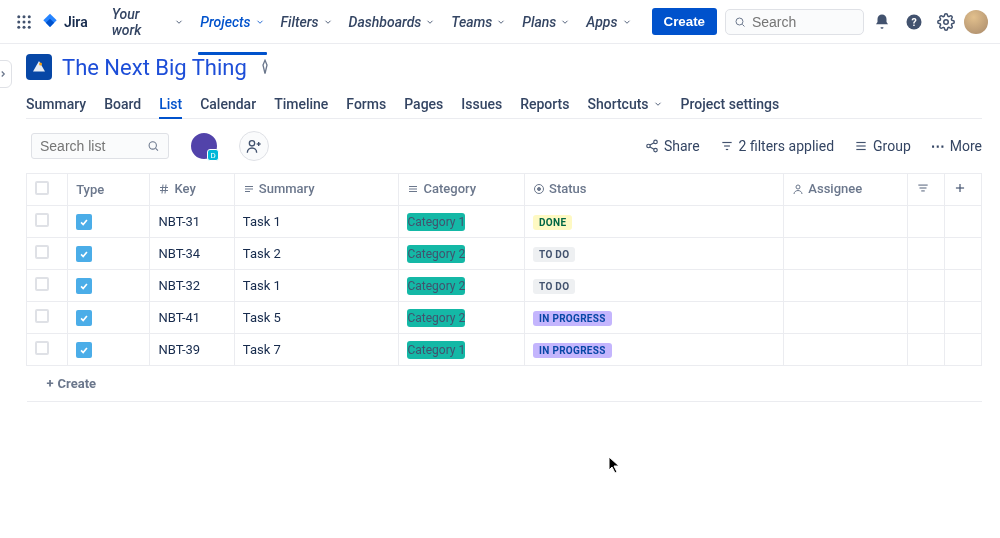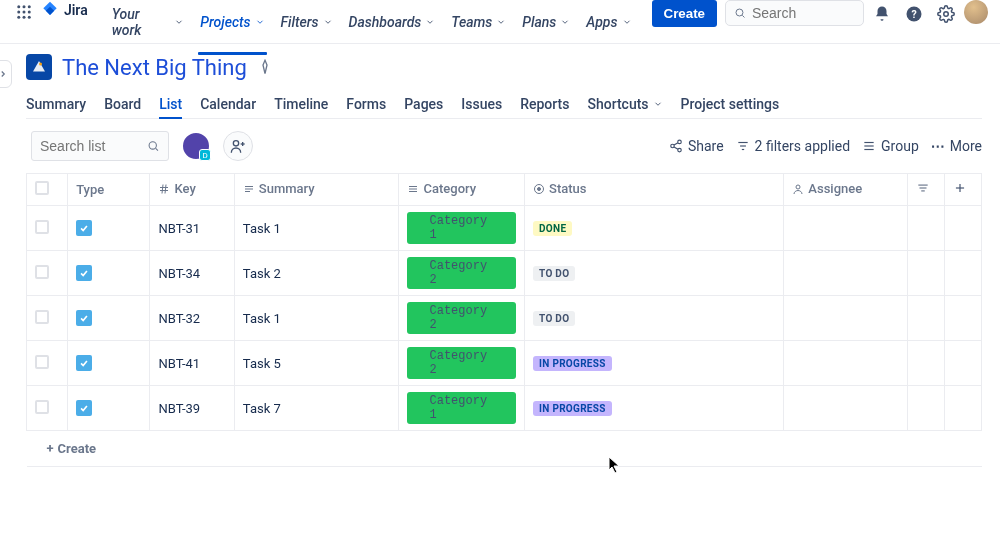--- a/index.html
+++ b/index.html
@@ -9,21 +9,21 @@
     color: #172b4d;
     background: #fff;
     width: 1000px;
     height: 538px;
     overflow: hidden;
     position: relative;
   }
   
   .topnav {
     display: flex;
-    align-items: flex-start;
+    align-items: center;
     height: 44px;
     padding: 0 12px;
     border-bottom: 1px solid #ebecf0;
     gap: 4px;
   }
   .app-switcher {
     width: 24px; height: 24px;
     display: flex; align-items: center; justify-content: center;
     border-radius: 3px;
   }
@@ -81,21 +81,21 @@
   .project-area { padding: 10px 18px 0 26px; }
   .project-header { display: flex; align-items: center; gap: 10px; margin-bottom: 4px; }
   .project-icon { width: 26px; height: 26px; border-radius: 4px; background: #0747a6; display:flex; align-items:center; justify-content:center; }
   .project-title { font-size: 22px; font-weight: 400; color: #1d4ed8; }
   .quick-action { color: #6b778c; display:flex; align-items:center; }
   .proj-tabs { display: flex; gap: 18px; border-bottom: 1px solid #ebecf0; padding-top: 6px; }
   .proj-tab { padding: 6px 0; font-weight: 500; color: #344563; cursor: pointer; display:flex; align-items:center; gap:4px; position:relative; }
   .proj-tab.active { color: #0052cc; }
   .proj-tab.active::after { content:""; position:absolute; bottom:-1px; left:0; right:0; height:2px; background:#0052cc; }
   
-  .list-toolbar { display:flex; gap:12px; padding: 12px 0 12px 5px; }
+  .list-toolbar { display:flex; align-items:center; gap:20px; padding: 12px 0 12px 5px; }
   .search-list {
     display:flex; align-items:center;
     border:1px solid #dfe1e6; border-radius:3px; background:#fafbfc;
     padding:4px 8px; width:138px; color:#6b778c;
   }
   .search-list input { border:none; outline:none; background:transparent; width:100%; font-size:14px; }
   .avatar-stack { display:flex; align-items:center; }
   .avatar-stack .av { width:30px; height:30px; border-radius:50%; border:2px solid #fff; margin-left:-6px; background:#5243aa; position:relative; }
   .avatar-stack .av:first-child { margin-left:0; }
   .av-photo { background: radial-gradient(circle at 40% 30%, #e2c08d, #a8896a); }
@@ -125,21 +125,21 @@
   .col-summary { width: 160px; }
   .col-category { width: 122px; }
   .col-status { width: 252px; }
   .col-assignee { width:120px; }
   .col-sort { width: 36px; text-align:center; }
   .col-add { width: 36px; text-align:center; }
   .th-icon { display:inline-flex; align-items:center; gap:4px; }
   .task-type-icon { width:16px; height:16px; border-radius:2px; background:#4bade8; display:inline-flex; align-items:center; justify-content:center; }
   .task-type-icon svg { width:10px; height:10px; }
   .checkbox { width:14px; height:14px; border:2px solid #dfe1e6; border-radius:2px; display:inline-block; }
-  .cat-pill { background:#22c55e; color:#42526e; padding:2px 22px; border-radius:3px; font-size:12px; display:inline-block;font-family:Liberation Mono, monospace; }
+  .cat-pill { background:#14b8a6; color:#42526e; padding:2px 0; border-radius:3px; font-size:12px; display:inline-block; }
   .status-pill { font-size:10px; font-weight:700; letter-spacing:0.3px; padding:2px 6px; border-radius:3px; display:inline-block; text-transform:uppercase; }
   .status-done { background:#fef9c3; color:#006644; }
   .status-todo { background:#eef0f2; color:#42526e; }
   .status-inprog { background:#c4b5fd; color:#0747a6; }
   .create-row td { border:1px solid #ebecf0; border-left:none; border-right:none; padding:10px 20px; color:#6b778c; font-weight:700; }
   .create-row .plus { color:#6b778c; margin-right:4px; }
   .cursor { position:absolute; top:456px; left:608px; }
 </style>
 </head>
 <body>

